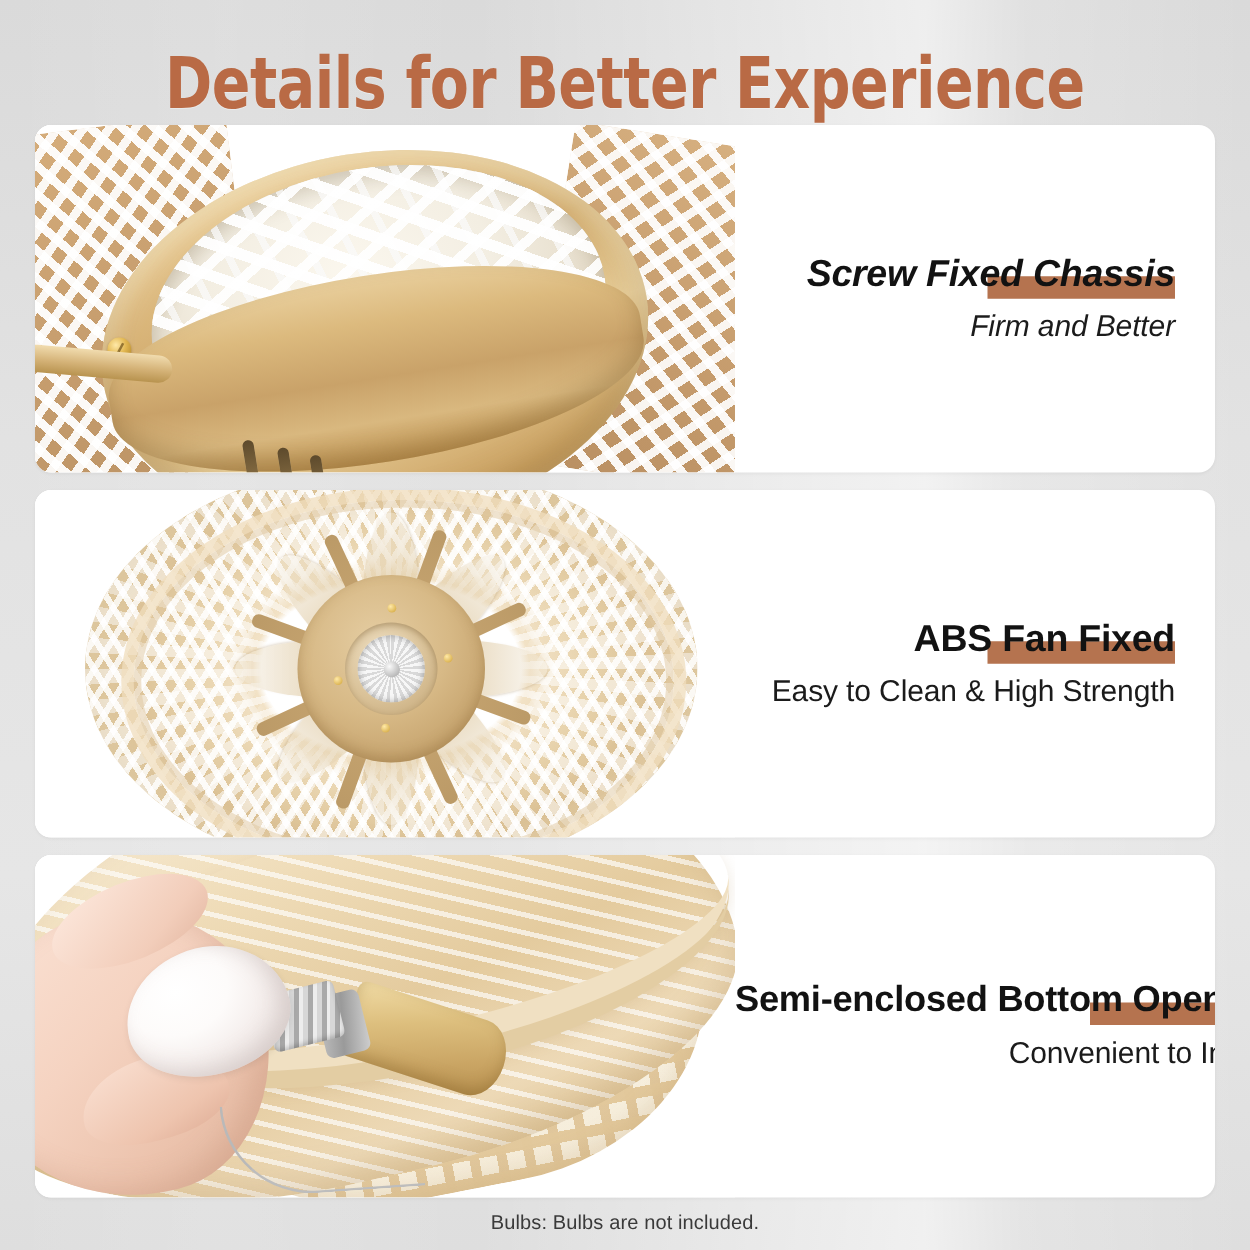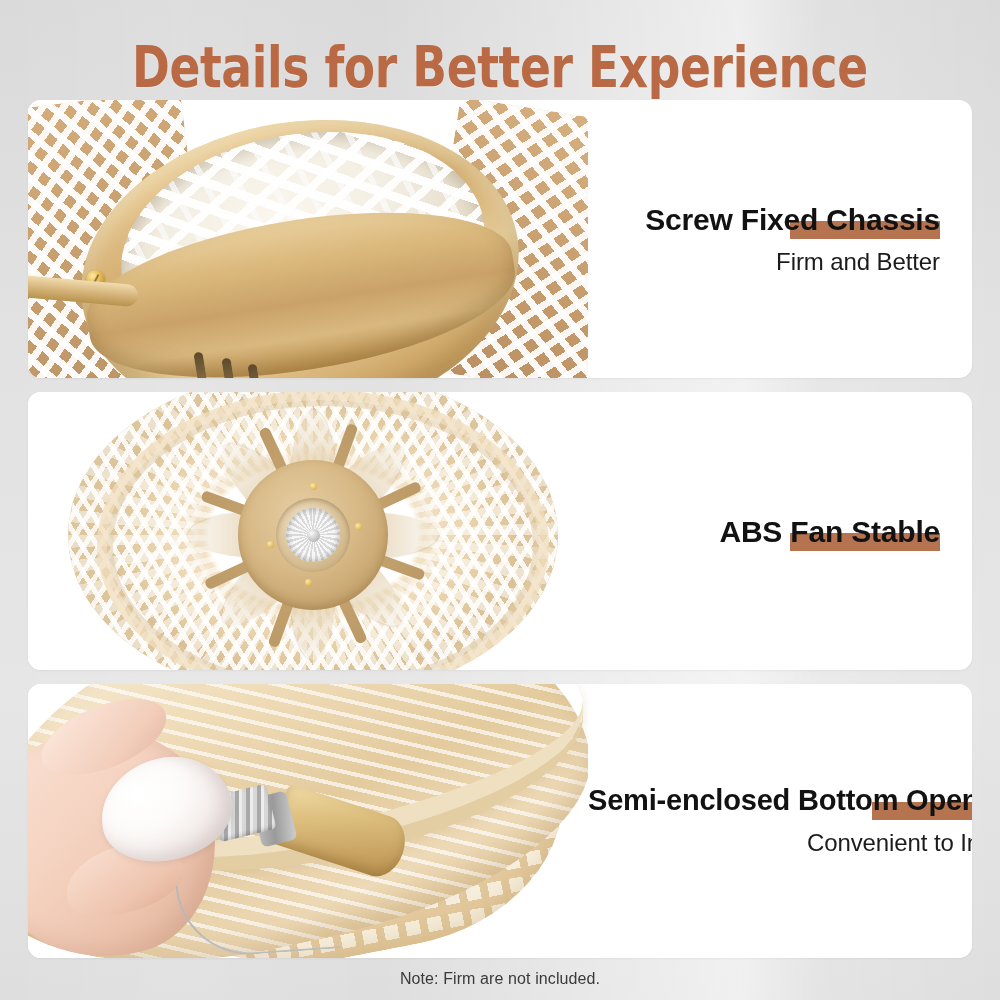--- a/index.html
+++ b/index.html
@@ -45,21 +45,21 @@
   
   .panel {
     position:absolute;
     left:28px; width:944px;
     background:#ffffff;
     border-radius:13px;
     overflow:hidden;
     display:flex;
     box-shadow:0 1px 3px rgba(0,0,0,0.05);
   }
-  #panel-1 { top:100px;  height:278px; }
+  #panel-1 { top:100px;  height:278px;font-style:italic; }
   #panel-2 { top:392px;  height:278px; }
   #panel-3 { top:684px;  height:274px; }
 
   .photo {
     position:relative;
     flex:0 0 560px;
     height:100%;
     overflow:hidden;
     background:#ffffff;
   }
@@ -434,22 +434,23 @@
       <div class="p2-ringdot" style="left:50%; top:50%; margin-left:-8px; margin-top:44px;"></div>
       <div class="p2-hub-mid"></div>
       <div class="p2-hub-in"></div>
       <div class="p2-hub-core"></div>
     </div>
   </div>
 
   <div class="textblock">
     <div class="heading-wrap">
       <div class="hl-bar"></div>
-      <div class="heading">ABS Fan Stable</div>
+      <div class="heading">ABS Fan Fixed</div>
     </div>
+    <div class="subheading">Easy to Clean &amp; High Strength</div>
   </div>
 </div>
 
 <div class="panel" id="panel-3">
 
   <div class="photo">
     <div class="p3-bg"></div>
     <div class="p3-lattice"></div>
     <div class="p3-dome"></div>
     <div class="p3-rim"></div>
@@ -469,14 +470,14 @@
   <div class="textblock">
     <div class="heading-wrap">
       <div class="hl-bar"></div>
       <div class="heading">Semi-enclosed Bottom Opening</div>
     </div>
     <div class="subheading">Convenient to Install</div>
   </div>
 </div>
 
 <div class="footer">
-  <div class="footer-note">Note: Firm are not included.</div>
+  <div class="footer-note">Bulbs: Bulbs are not included.</div>
 </div>
 
 </body></html>

